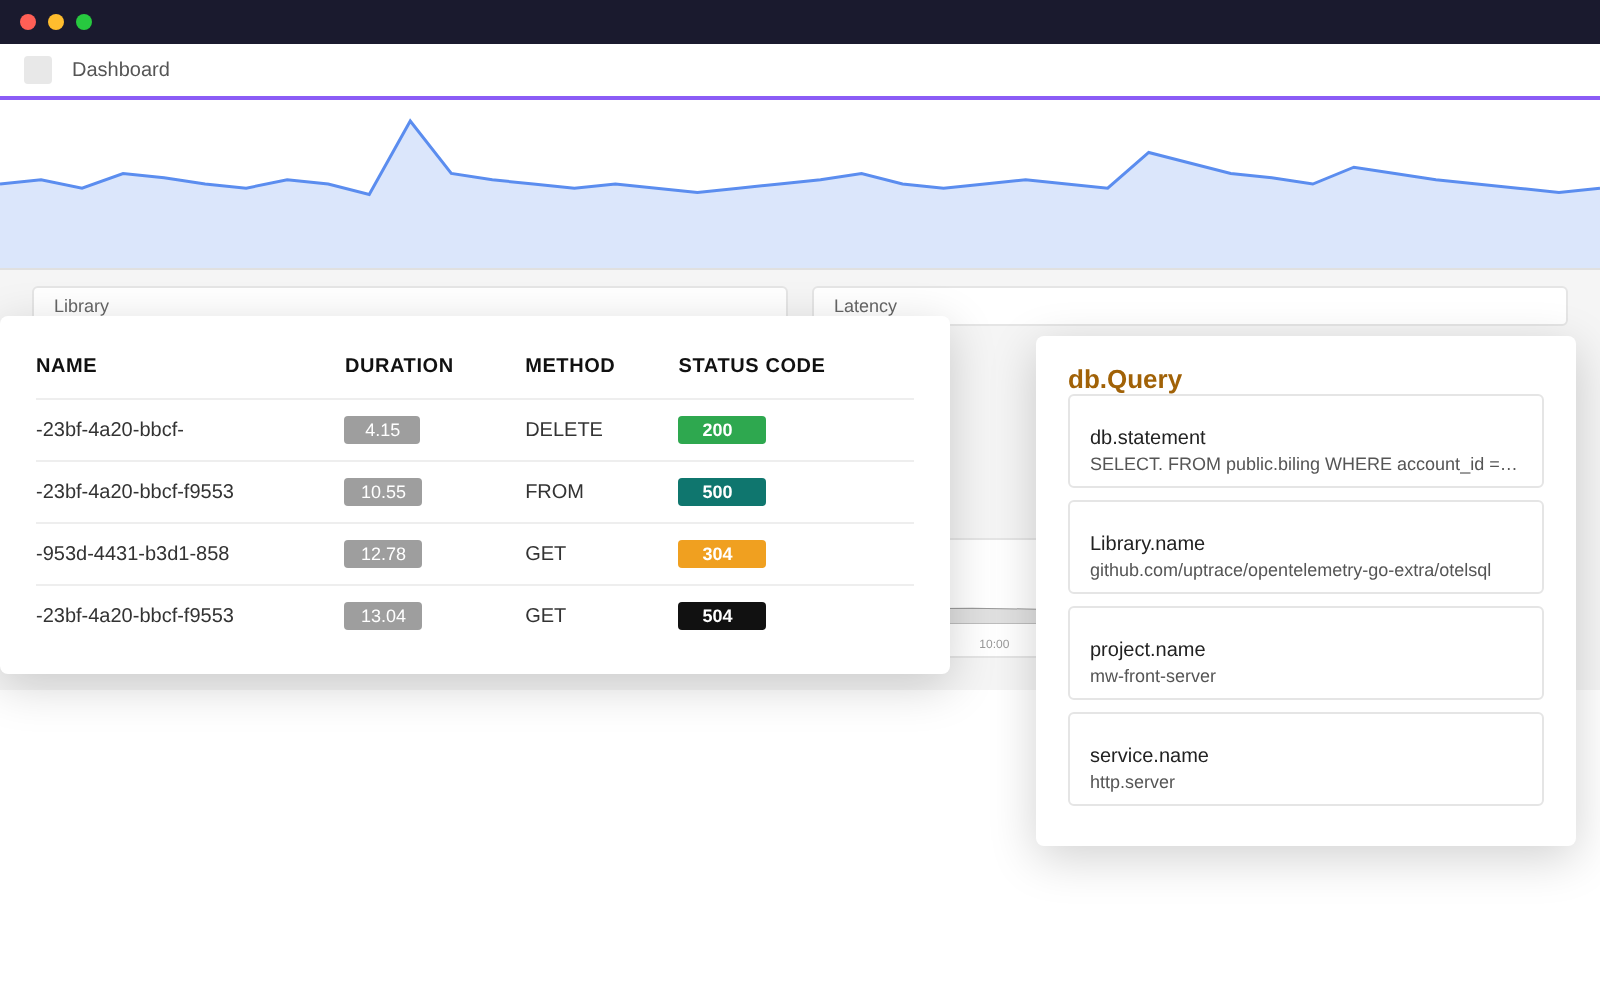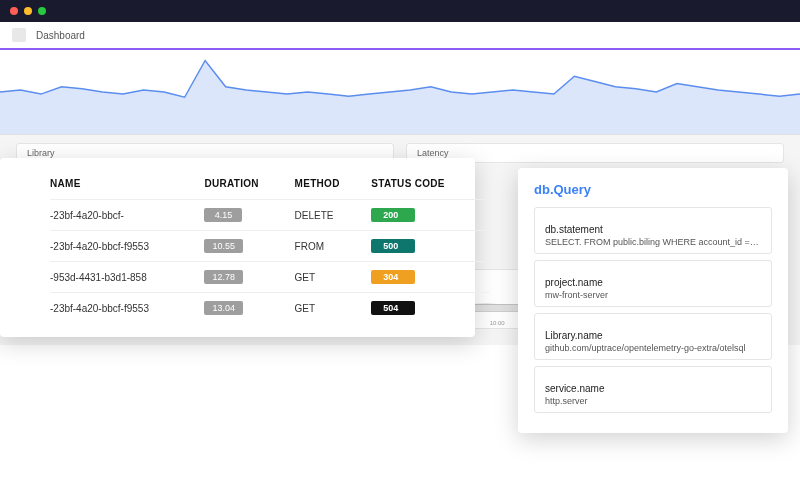--- a/index.html
+++ b/index.html
@@ -16,27 +16,27 @@
 .main-chart svg { width: 100%; height: 100%; display: block; }
 .bg-area { background: #f5f5f5; padding: 8px 0; position: relative; }
 .tab-row { display: flex; gap: 8px; padding: 0 16px; margin-bottom: 6px; }
 .tab-card { flex: 1; background: #fff; border: 1px solid #e5e5e5; border-radius: 3px; padding: 4px 10px; font-size: 9px; color: #666; }
 .tab-left { margin-right: 4px; }
 .mini-card { flex: 1; background: #fff; border: 1px solid #e5e5e5; border-radius: 3px; height: 60px; position: relative; padding: 4px 6px; }
 .mini-card .y-labels { position: absolute; left: 2px; top: 4px; font-size: 7px; color: #999; display: flex; flex-direction: column; justify-content: space-between; height: 36px; }
 .mini-card .x-labels { position: absolute; bottom: 2px; left: 16px; right: 4px; display: flex; justify-content: space-between; font-size: 6px; color: #999; }
 .mini-card svg { position: absolute; left: 16px; right: 4px; top: 6px; width: calc(100% - 20px); height: 36px; }
 .traces-panel { position: absolute; top: 158px; left: 0; width: 475px; background: #fff; border-radius: 4px; box-shadow: 0 6px 24px rgba(0,0,0,0.18); padding: 14px 18px; z-index: 10; }
-.traces-table { width: 100%; border-collapse: collapse; margin-left: 32px; }
+.traces-table { width: 100%; border-collapse: collapse; }
 .traces-table th { text-align: left; font-size: 10px; font-weight: 700; color: #111; padding: 6px 8px 10px 0; letter-spacing: 0.3px; }
 .traces-table td { font-size: 10px; color: #333; padding: 8px 8px 8px 0; border-top: 1px solid #eee; }
 .dur-badge { display: inline-block; background: #9e9e9e; color: #fff; font-size: 9px; padding: 2px 8px; border-radius: 2px; min-width: 38px; text-align: center; }
 .status-badge { display: inline-block; color: #fff; font-size: 9px; font-weight: 600; padding: 2px 12px; border-radius: 2px; min-width: 44px; text-align: left; }
 .detail-panel { position: absolute; top: 168px; right: 12px; width: 270px; background: #fff; border-radius: 4px; box-shadow: 0 6px 24px rgba(0,0,0,0.18); padding: 14px 16px; z-index: 11; }
-.detail-title { font-size: 13px; font-weight: 700; color: #3b82f6; margin-bottom: 10px; }
+.detail-title { font-size: 13px; font-weight: 700; color: #a16207; }
 .detail-item { border: 1px solid #e5e5e5; border-radius: 3px; padding: 6px 10px; margin-bottom: 6px; }
 .detail-label { font-size: 10px; font-weight: 400; color: #222; margin-bottom: 2px; margin-top: 10px; }
 .detail-value { font-size: 9px; color: #555; white-space: nowrap; overflow: hidden; text-overflow: ellipsis; }
 .bg-chart-row { display: flex; gap: 8px; padding: 100px 16px 8px 16px; }
 </style>
 </head>
 <body>
 
 <div class="window">
   <div class="titlebar">
@@ -142,25 +142,25 @@
 </div>
 
 <div class="detail-panel">
   <div class="detail-title">db.Query</div>
   <div id="detail-items">
       <div class="detail-item">
         <div class="detail-label">db.statement</div>
         <div class="detail-value">SELECT. FROM public.biling WHERE account_id = S1 LIM</div>
       </div>
       <div class="detail-item">
+        <div class="detail-label">Library.name</div>
+        <div class="detail-value">github.com/uptrace/opentelemetry-go-extra/otelsql</div>
+      </div>
+      <div class="detail-item">
         <div class="detail-label">project.name</div>
         <div class="detail-value">mw-front-server</div>
-      </div>
-      <div class="detail-item">
-        <div class="detail-label">Library.name</div>
-        <div class="detail-value">github.com/uptrace/opentelemetry-go-extra/otelsql</div>
       </div>
       <div class="detail-item">
         <div class="detail-label">service.name</div>
         <div class="detail-value">http.server</div>
       </div>
     </div>
 </div>
 
 </body></html>

